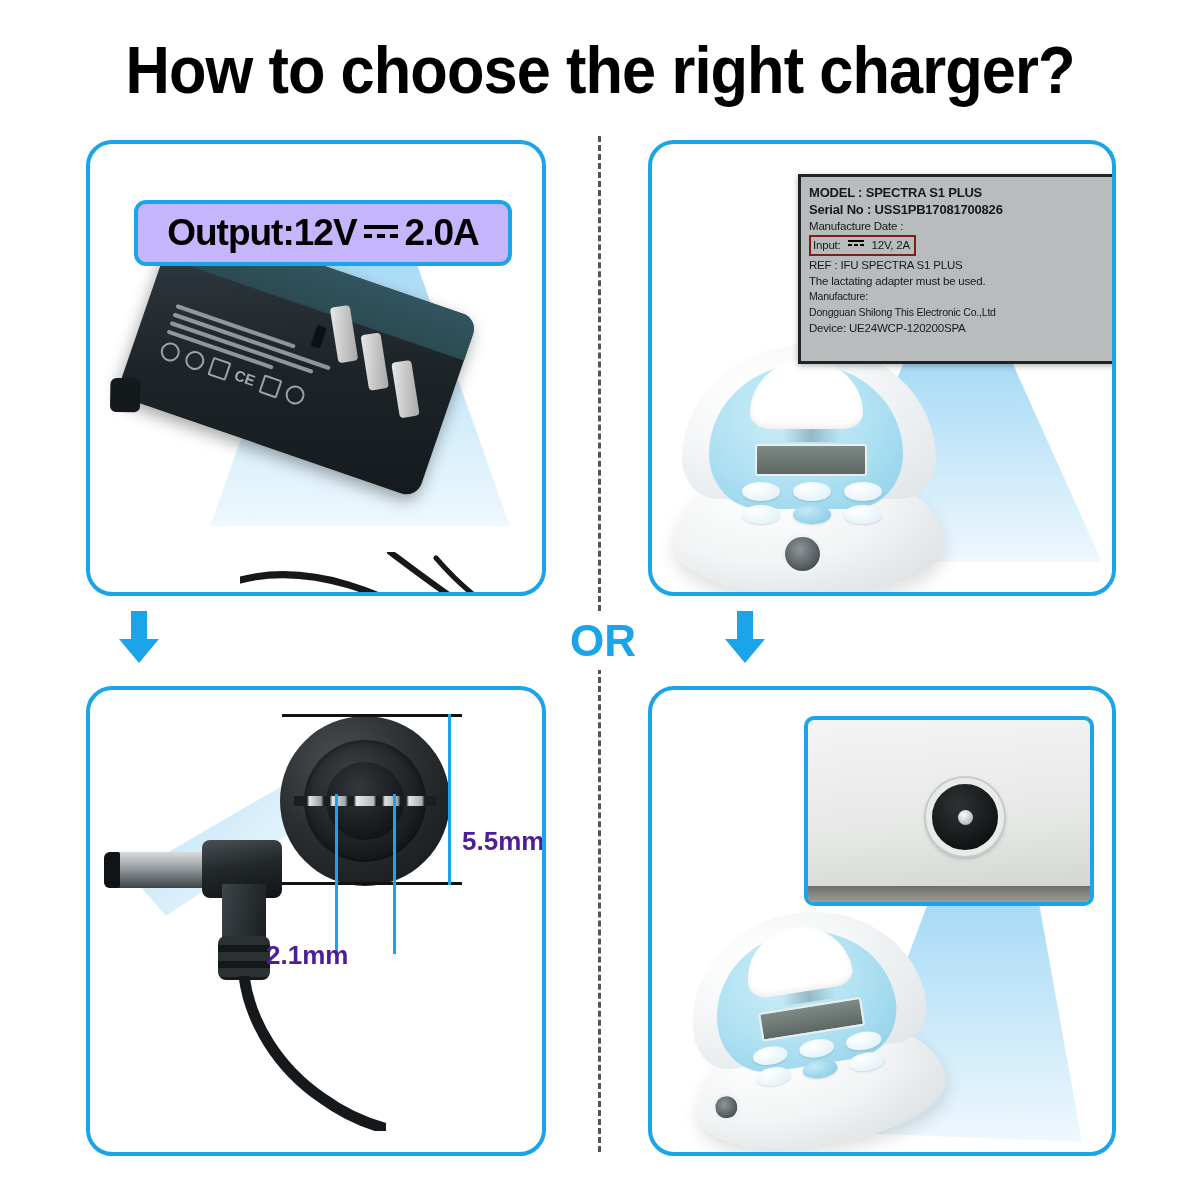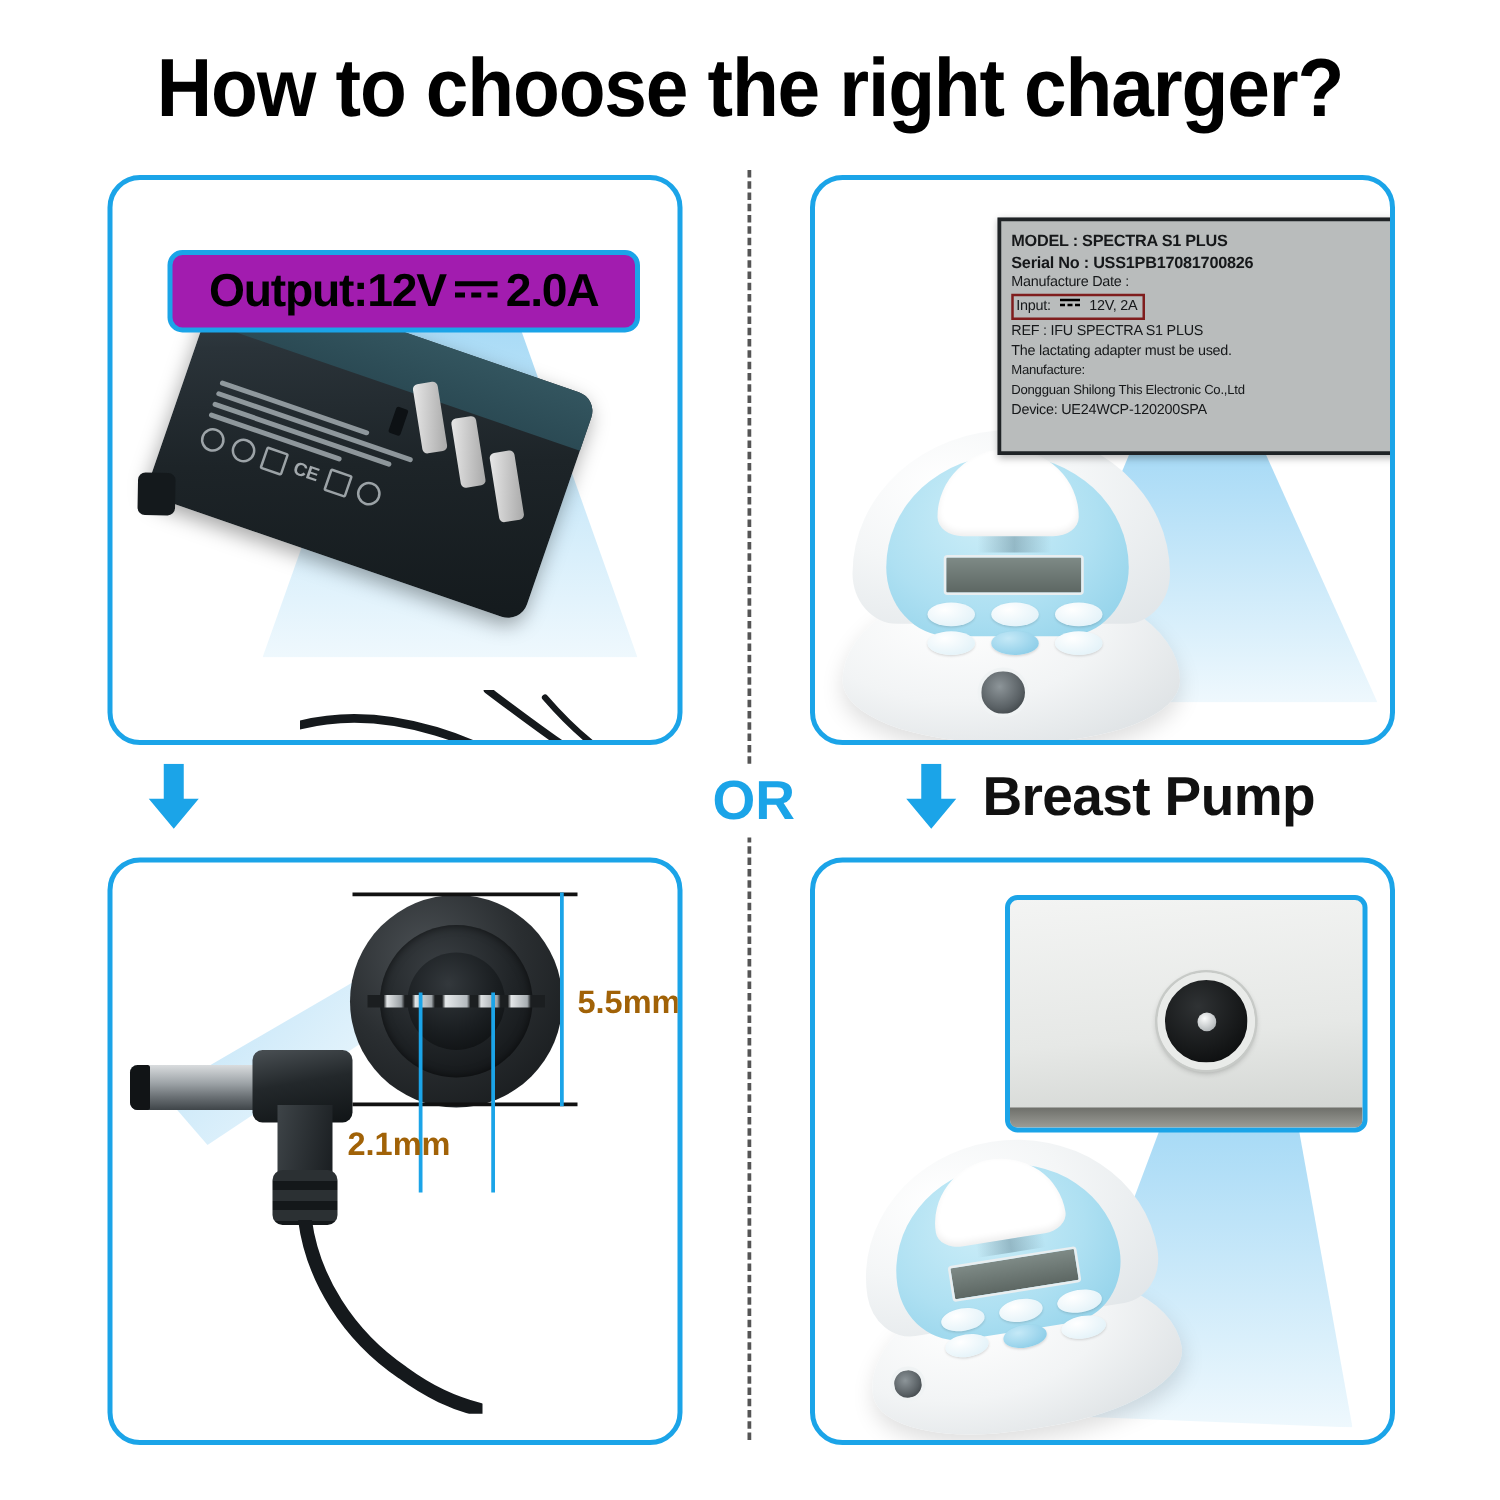--- a/index.html
+++ b/index.html
@@ -87,21 +87,21 @@
 
   
   #output-badge {
     position: absolute;
     left: 44px;
     top: 56px;
     width: 370px;
     height: 58px;
     border: 4px solid #1BA4E8;
     border-radius: 12px;
-    background: #a21caf;
+    background: #c4b5fd;
     display: flex;
     align-items: center;
     justify-content: center;
     gap: 4px;
     z-index: 6;
   }
   #output-badge .txt {
     font-weight: bold;
     font-size: 37px;
     color: #000000;
@@ -417,23 +417,24 @@
       #1b1e20 75%, #1b1e20 79%,
       #e3e6e8 81%, #a7adb1 90%,
       #1b1e20 92%, #1b1e20 100%);
   }
   .dim-line { position: absolute; background: #1BA4E8; z-index: 5; }
   .dim-line.dark { background: #111111; }
   .dim-text {
     position: absolute;
     font-weight: bold;
     font-size: 26px;
-    color: #a16207;
+    color: #4c1d95;
     z-index: 6;
     white-space: nowrap;
+    margin-top: 40px;
   }
   #conn-plug {
     position: absolute;
     left: 14px; top: 150px;
     width: 215px; height: 290px;
     z-index: 4;
   }
   #conn-plug .barrel {
     position: absolute;
     left: 0; top: 12px;
@@ -638,41 +639,40 @@
     <path d="M15,0 h16 v28 h12 L23,52 L3,28 h12 z" fill="#1BA4E8"></path>
   </svg>
 </div>
 
 <div id="or-label">OR</div>
 
 <div class="caption" id="caption-pump">
   <svg class="down-arrow" width="46" height="54" viewBox="0 0 46 54">
     <path d="M15,0 h16 v28 h12 L23,52 L3,28 h12 z" fill="#1BA4E8"></path>
   </svg>
-  <span class="caption-text">Breast Pump</span>
 </div>
 
 <div class="panel" id="panel-connector">
 
   <div class="beam" id="beam3"></div>
 
   <div id="conn-circle">
     <div class="ring2"></div>
     <div class="ring3"></div>
     <div class="pinstrip"></div>
   </div>
 
   <div class="dim-line dark" style="left:192px; top:24px; width:180px; height:3px;"></div>
   <div class="dim-line dark" style="left:192px; top:192px; width:180px; height:3px;"></div>
   <div class="dim-line" style="left:358px; top:24px; width:3px; height:171px;"></div>
   <div class="dim-text" style="left:372px; top:96px;">5.5mm</div>
 
   <div class="dim-line" style="left:245px; top:104px; width:3px; height:160px;"></div>
   <div class="dim-line" style="left:303px; top:104px; width:3px; height:160px;"></div>
-  <div class="dim-text" style="left:188px; top:210px;">2.1mm</div>
+  <div class="dim-text" style="left:176px; top:210px;">2.1mm</div>
 
   <div id="conn-plug">
     <div class="barrel">
         <div class="tip"></div>
       </div>
     <div class="shell"></div>
     <div class="neck"></div>
     <div class="grip"></div>
     <svg class="wire" viewBox="0 0 150 155">
       <path d="M8,0 C14,46 42,92 86,122 C108,138 126,146 148,152" stroke="#15191c" stroke-width="11" fill="none" stroke-linecap="round"></path>

